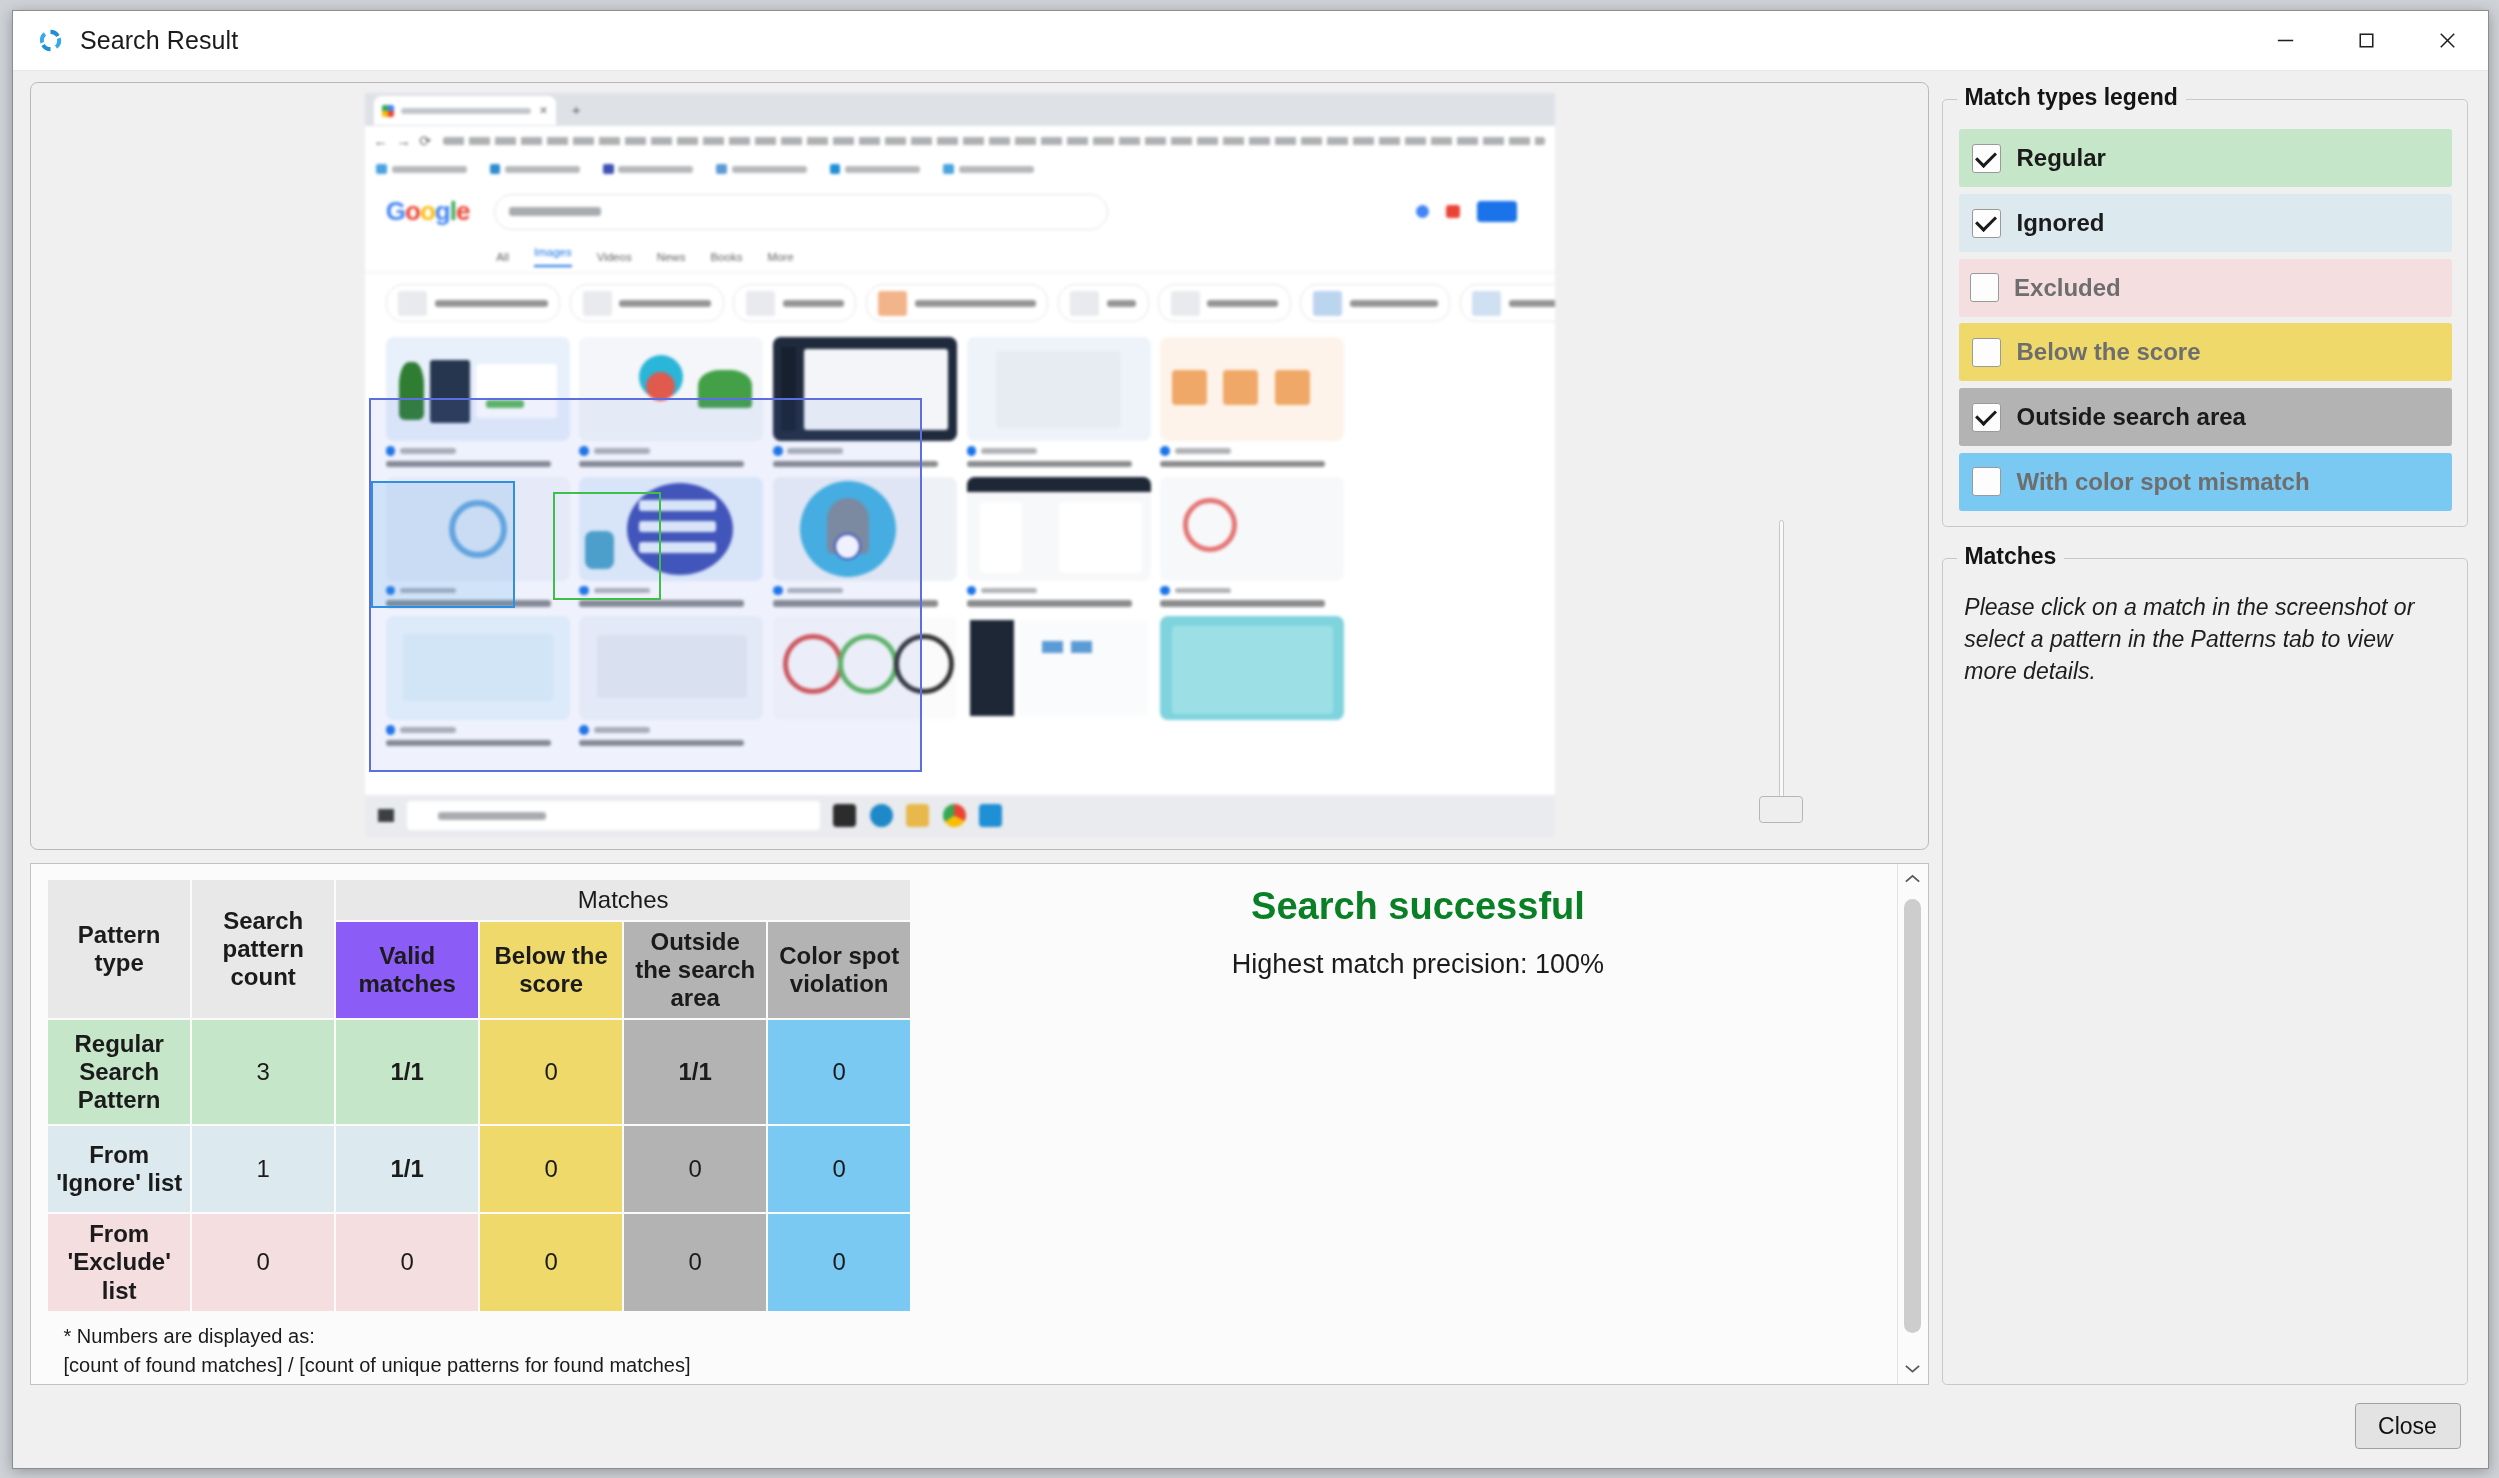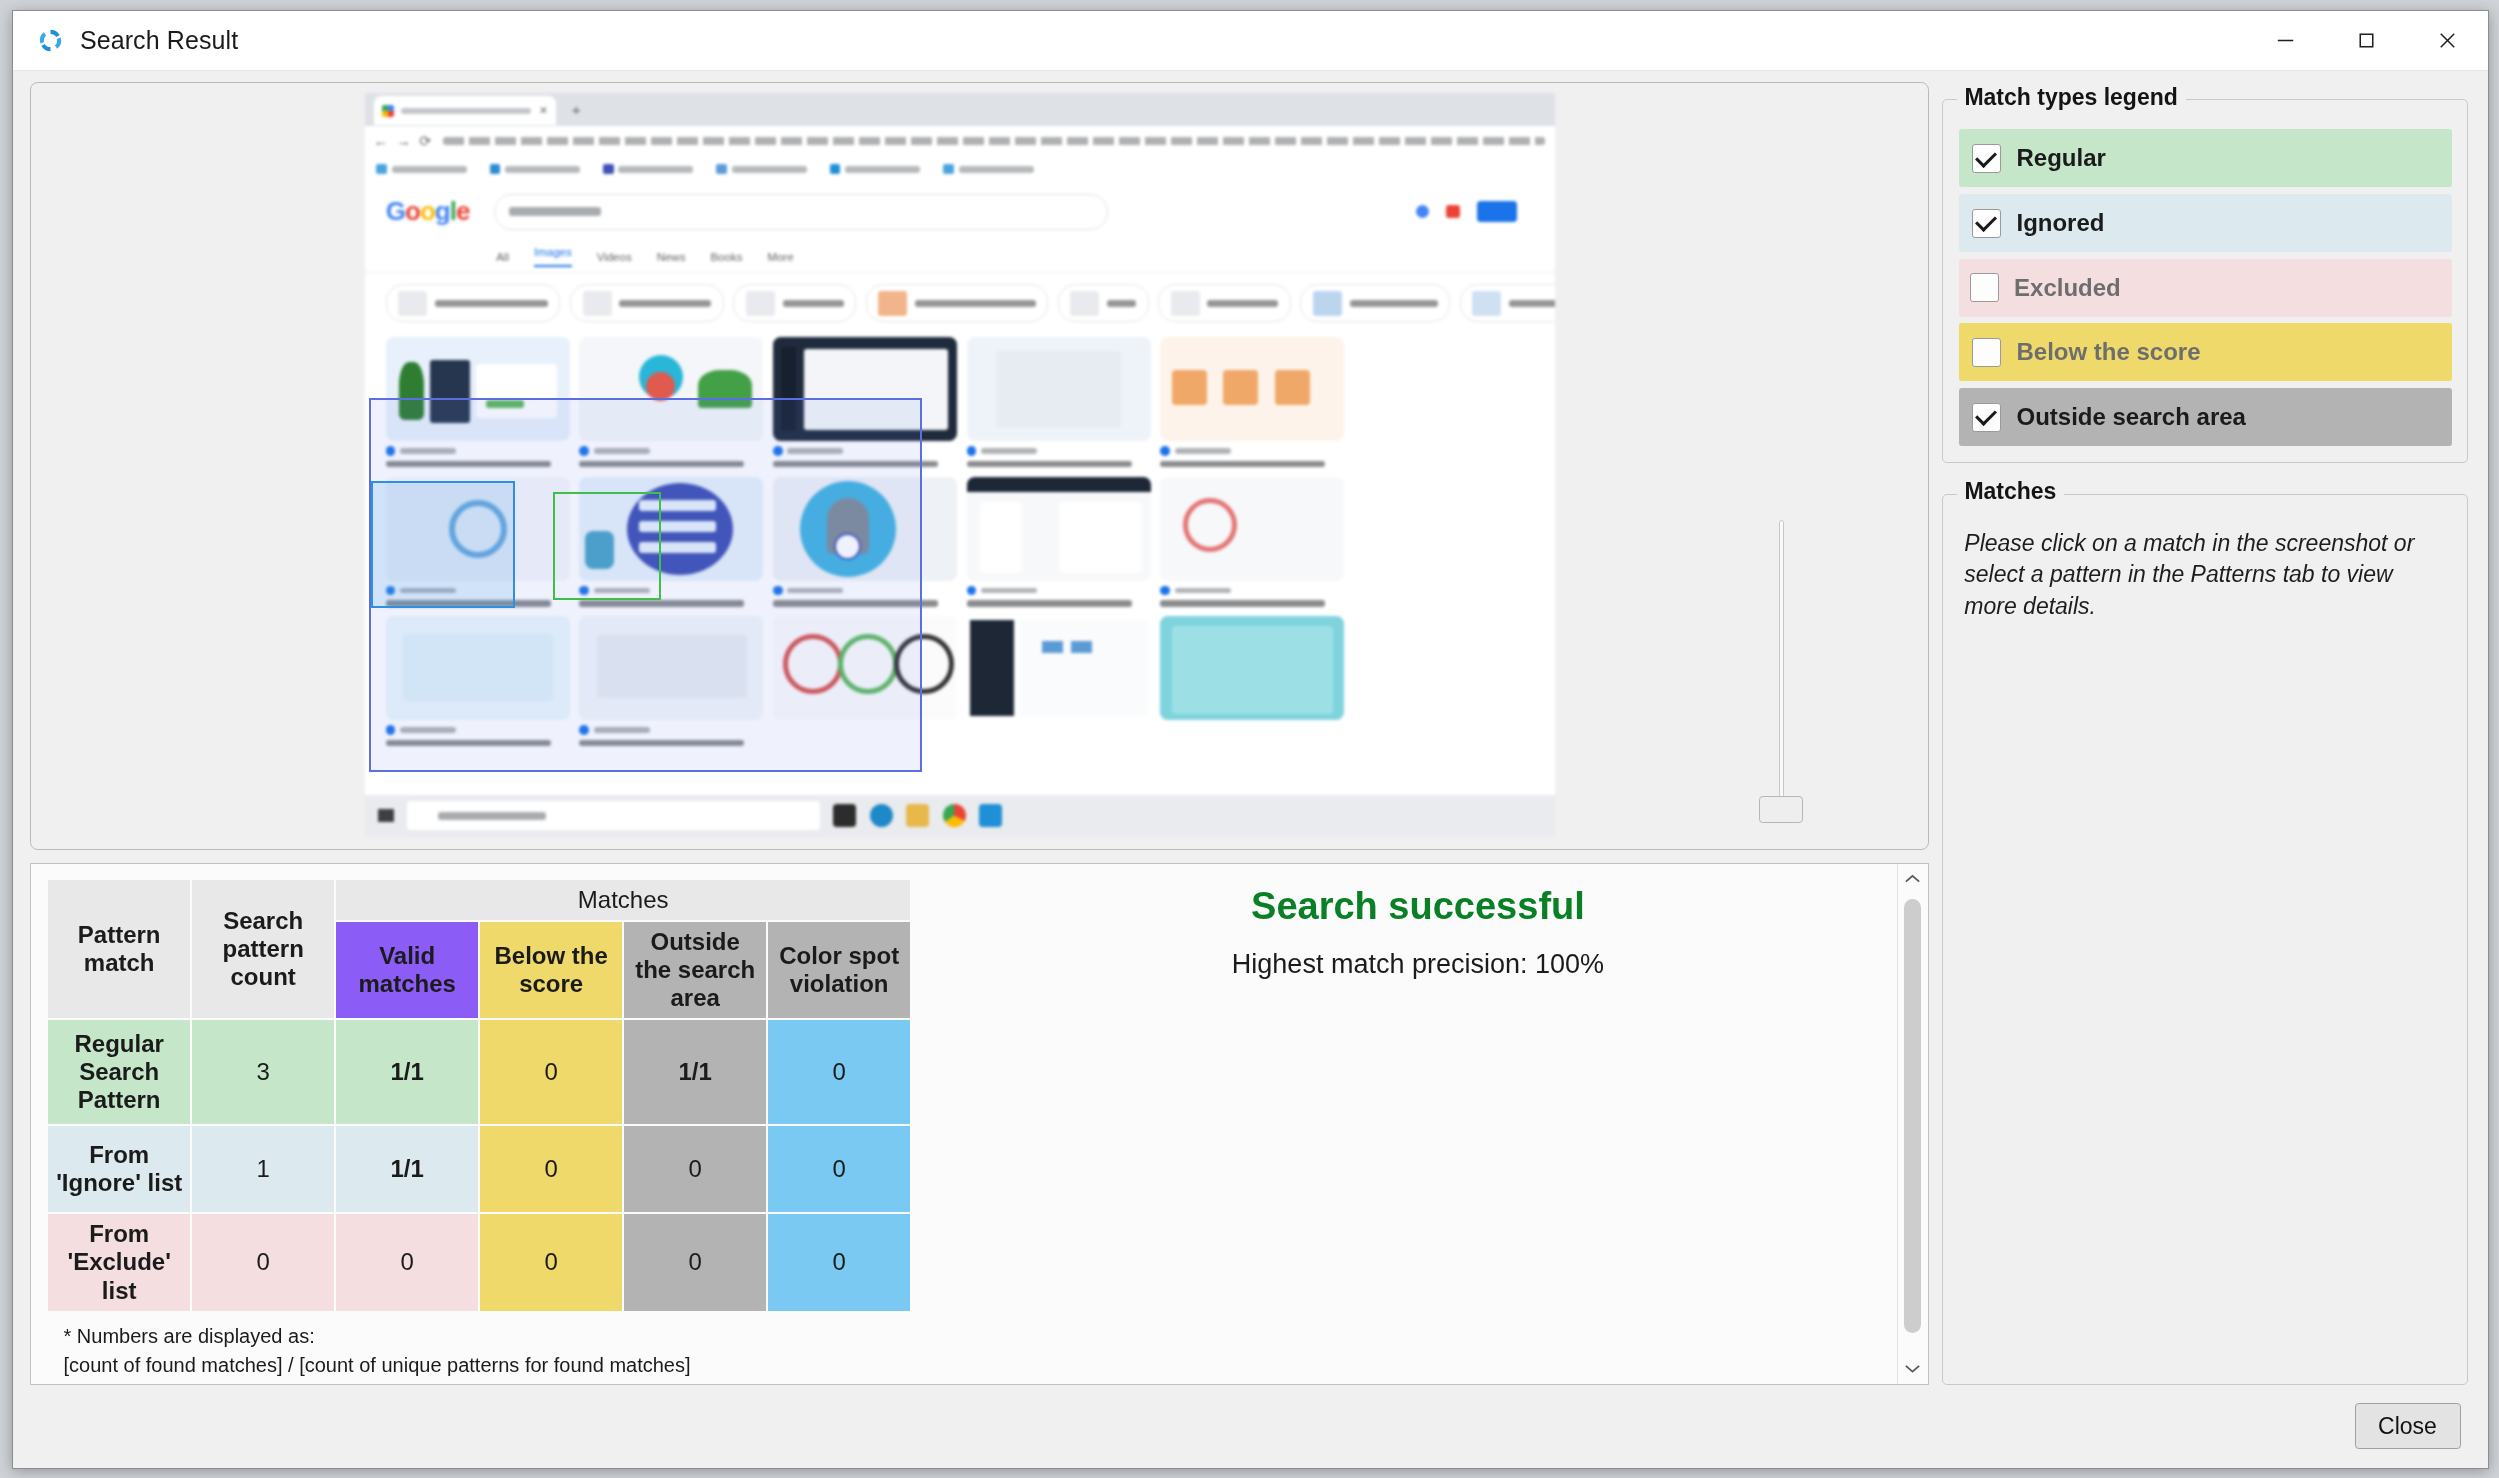--- a/index.html
+++ b/index.html
@@ -589,21 +589,21 @@
 
       <div id="tabwrap">
 
         <div id="tabpage">
           <div id="summary-inner">
 
             <div id="tbl-wrap">
               <table class="summary">
                 <thead>
                   <tr>
-                    <th class="hdr" rowspan="2" style="width:142px">Pattern match</th>
+                    <th class="hdr" rowspan="2" style="width:142px">Pattern type</th>
                     <th class="hdr" rowspan="2" style="width:142px">Search pattern count</th>
                     <th class="matches-span" colspan="4">Matches</th>
                   </tr>
                   <tr>
                     <th class="valid" style="width:142px">Valid matches</th>
                     <th class="below" style="width:142px">Below the score</th>
                     <th class="outside" style="width:142px">Outside the search area</th>
                     <th class="colorspot" style="width:142px">Color spot violation</th>
                   </tr>
                 </thead>
@@ -683,20 +683,24 @@
           <span class="lbl">Excluded</span>
         </div>
         <div class="lrow c-below dim">
           <span class="cb"></span>
           <span class="lbl">Below the score</span>
         </div>
         <div class="lrow c-outside">
           <span class="cb checked"></span>
           <span class="lbl">Outside search area</span>
         </div>
+        <div class="lrow c-spot dim">
+          <span class="cb"></span>
+          <span class="lbl">With color spot mismatch</span>
+        </div>
       </fieldset>
 
       <fieldset id="matches-group" class="group">
         <legend>Matches</legend>
         <div id="matches-hint">Please click on a match in the screenshot or select a pattern in the Patterns tab to view more details.</div>
       </fieldset>
     </div>
   </div>
 
   <div id="footer">

